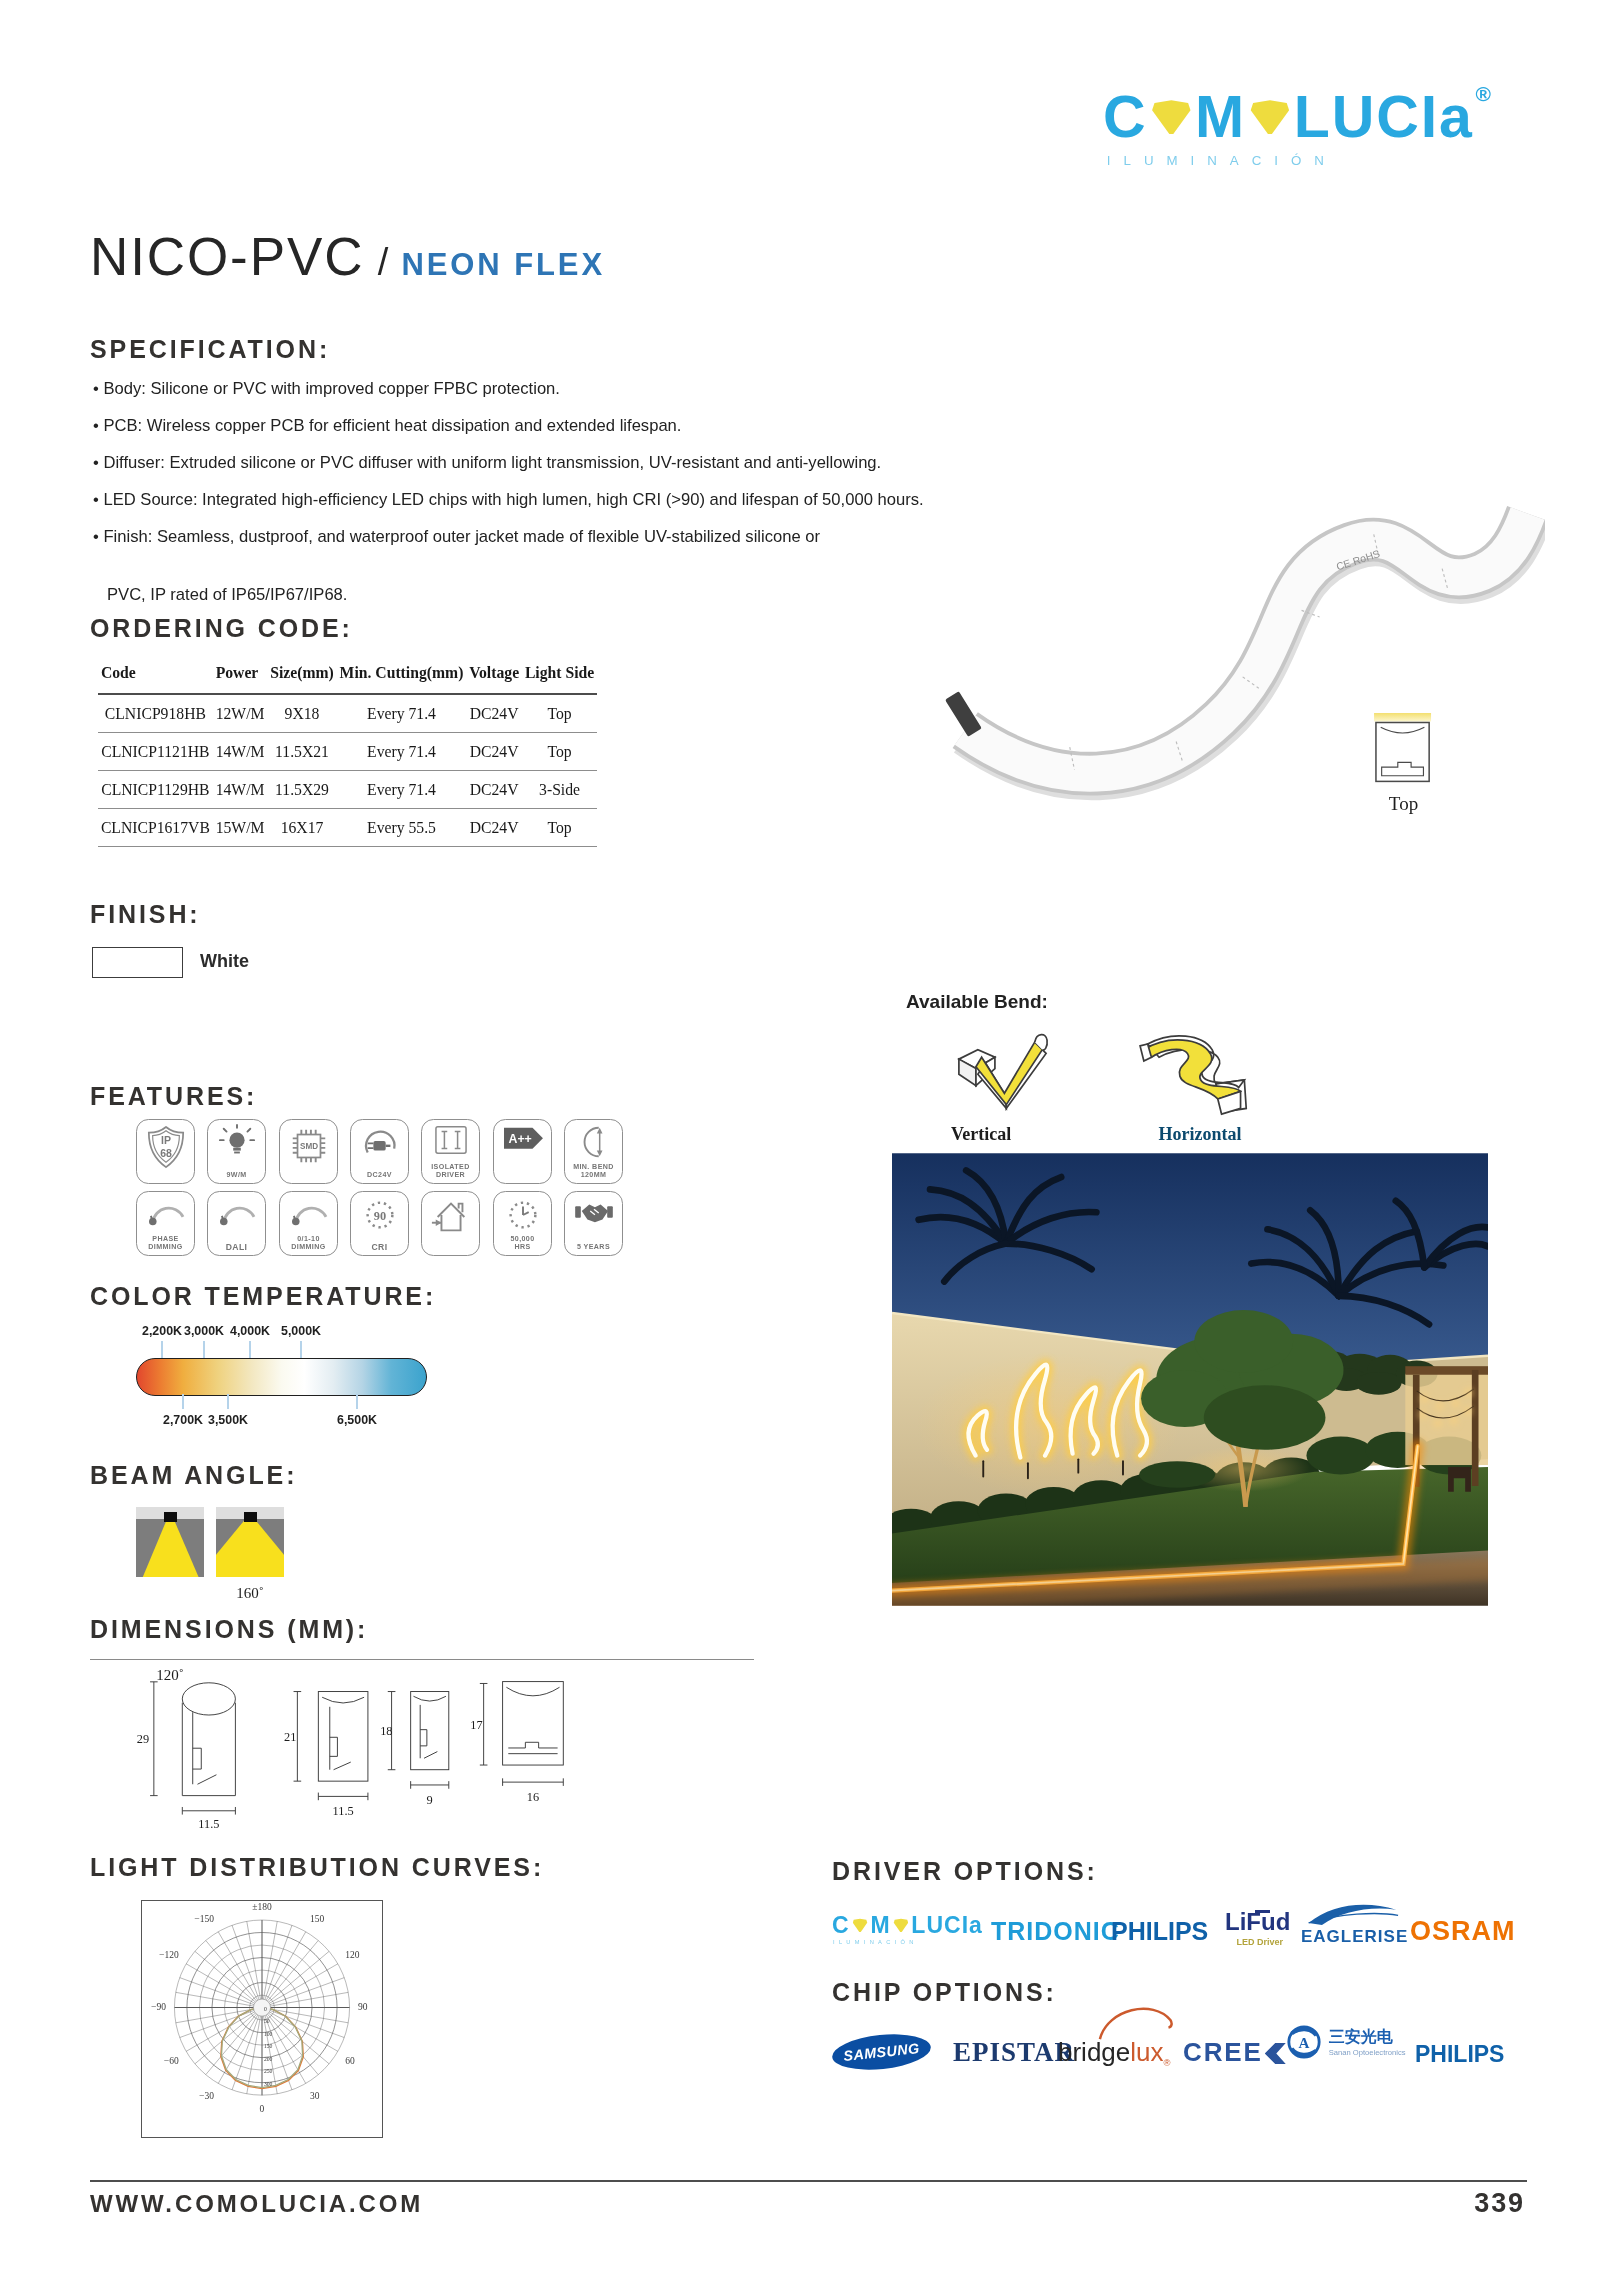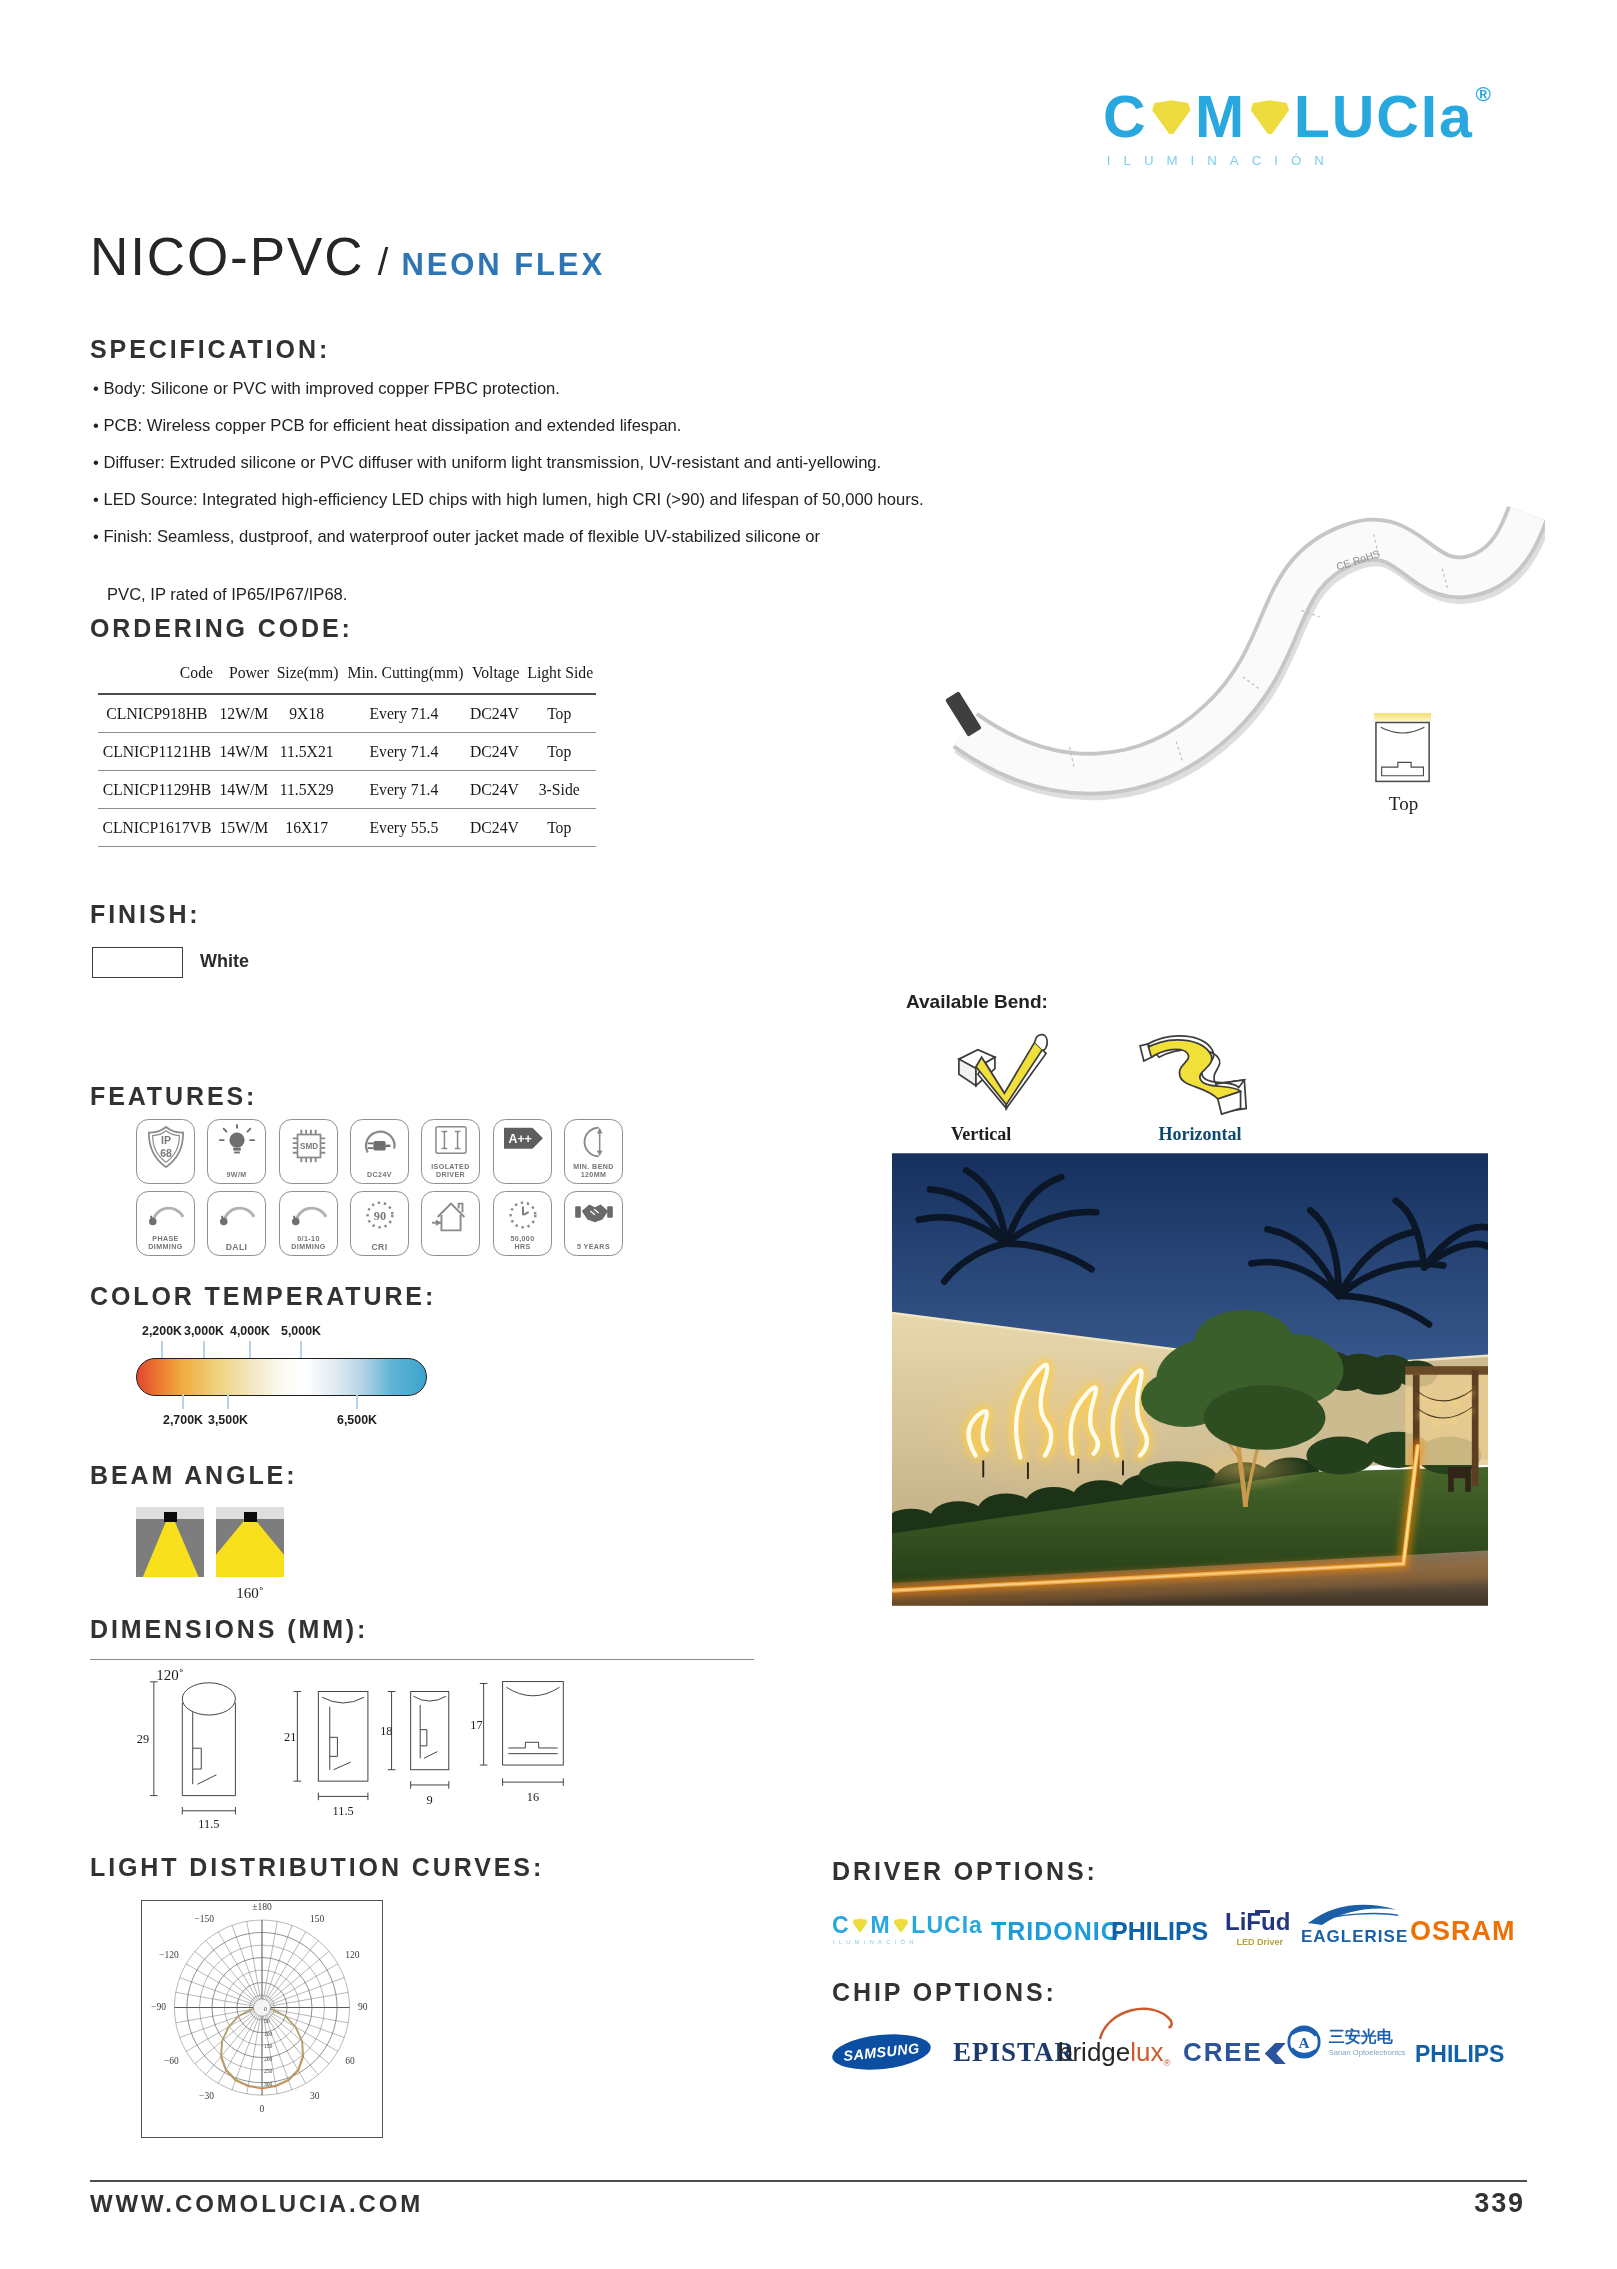--- a/index.html
+++ b/index.html
@@ -23,21 +23,21 @@
   .title-name{font-weight:400;font-size:53px;letter-spacing:1.9px;color:#262626;}
   .title-sep{font-weight:400;font-size:38px;color:#262626;}
   .title-family{font-weight:700;font-size:31px;letter-spacing:2.9px;color:#2e75b5;}
   
   .bullet{position:absolute;left:93px;font-size:16.6px;color:#222;white-space:nowrap;font-weight:500;}
   .bullet::before{content:"• ";}
   .bullet-cont{position:absolute;left:107px;font-size:16.6px;color:#222;white-space:nowrap;font-weight:500;}
   
   .otable{position:absolute;left:98px;top:658px;width:498px;border-collapse:collapse;
           font-family:"Liberation Serif",serif;font-size:15.7px;color:#191919;}
-  .otable th{font-weight:400;padding:5.7px 2.9px 11.4px;text-align:right;border-bottom:2.9px double #4c4c4c;white-space:nowrap;}
+  .otable th{font-weight:700;padding:5.7px 2.9px 11.4px;text-align:left;border-bottom:2.9px double #4c4c4c;white-space:nowrap;}
   .otable td{padding:9.5px 2.9px;text-align:center;border-bottom:1px solid #8d8d8d;white-space:nowrap;}
   
   .swatch{position:absolute;left:92px;top:947px;width:89px;height:28.5px;background:#fff;border:1.9px solid #3c3c3c;}
   
   .badge{position:absolute;width:59px;height:65px;border:1.9px solid #8f8f8f;border-radius:12.4px;
          display:flex;flex-direction:column;align-items:center;justify-content:flex-end;padding-bottom:3.8px;box-sizing:border-box;}
   .badge svg{position:absolute;top:3.8px;left:0;right:0;margin:auto;}
   .blbl{font-size:7.1px;line-height:8px;color:#757575;font-weight:700;letter-spacing:0.4px;text-align:center;white-space:nowrap;}
   
   .ct-bar{position:absolute;left:136px;top:1358px;width:289px;height:36px;border:1.9px solid #1f1f1f;border-radius:19px;

